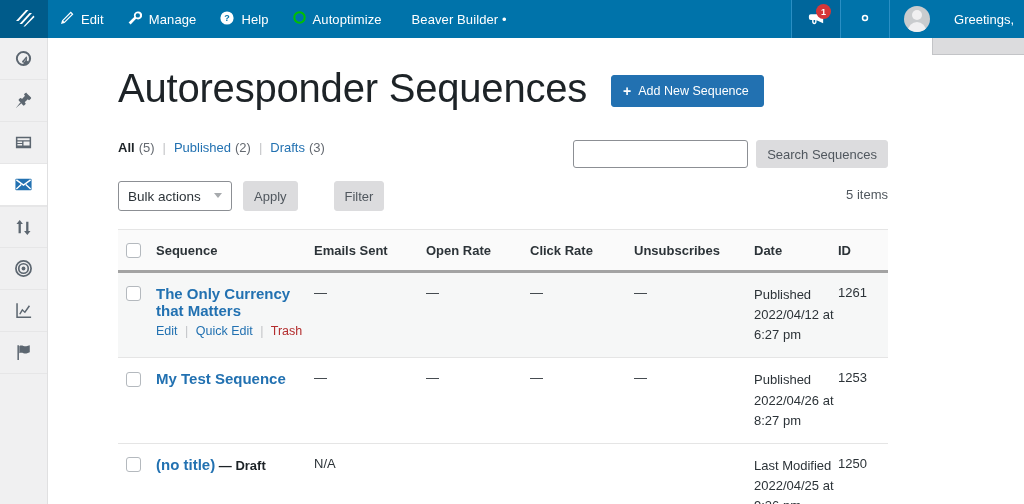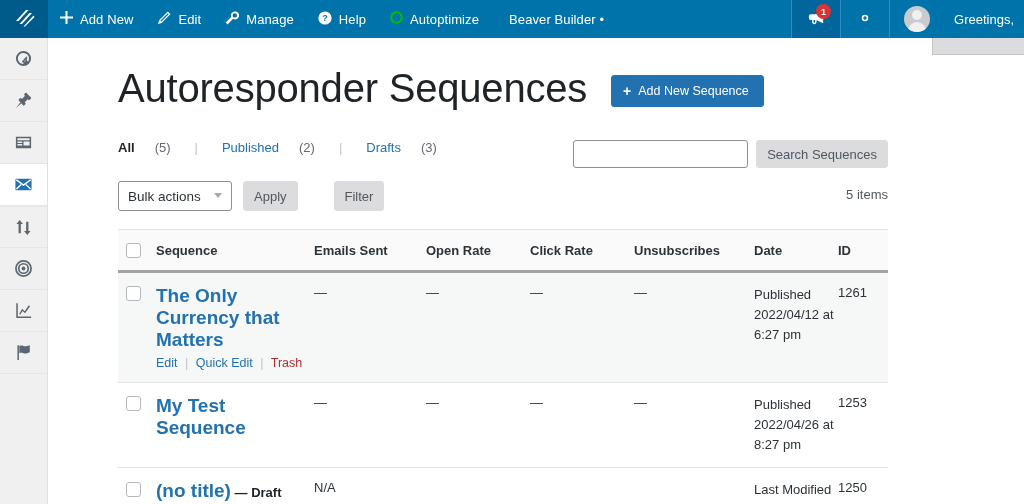--- a/index.html
+++ b/index.html
@@ -115,21 +115,21 @@
     font-size: 12.5px; padding: 8px 14px 8px 11px;
     display: inline-flex; align-items: center; gap: 7px;
     white-space: nowrap; margin-top: 6px;
   }
   .btn-primary .plus { font-size: 14px; line-height: 1; font-weight: bold; }
 
   
   .subsubsub {
     margin-top: 30px;
     font-size: 13px; color: #646970;
-    display: flex; align-items: center; gap: 16px;
+    display: flex; align-items: center; gap: 0px;
   }
   .subsubsub .lnk { color: #2271b1; }
   .subsubsub .lnk.cur { color: #1d2327; font-weight: bold; }
   .subsubsub .cnt { color: #646970; margin-left: 4px; }
   .subsubsub .bar { color: #c3c4c7; margin: 0 8px; }
 
   
   .search-box {
     position: absolute; right: 20px; top: 102px;
     display: flex; align-items: stretch;
@@ -205,21 +205,21 @@
     background: #fff; display: inline-block; vertical-align: middle;
   }
   table.wp-list tbody td {
     font-size: 13px; color: #2c3338;
     padding: 12px 0;
     border-bottom: 1px solid #e5e5e5;
     vertical-align: top;
   }
   tr.alt td { background: #f6f7f7; }
   .seq-title {
-    color: #2271b1; font-weight: bold; font-size: 19px;
+    color: #2271b1; font-weight: bold; font-size: 15px;
     display: inline-block;
   }
   .seq-suffix { color: #1d2327; font-weight: bold; }
   .row-actions {
     margin-top: 5px; font-size: 12.5px; color: #c3c4c7;
   }
   .row-actions a { color: #2271b1; }
   .row-actions a.trash { color: #b32d2e; }
   .row-actions .sep { color: #c3c4c7; margin: 0 4px; }
   .dash { color: #c3c4c7; }
@@ -244,28 +244,20 @@
       <svg width="22" height="22" viewBox="0 0 22 22">
         <g fill="#ffffff">
           <path d="M3 14 L13 3 L15.5 3 L5.5 14 Z"></path>
           <path d="M6.5 17 L16.5 6 L19 6 L9 17 Z"></path>
           <path d="M10.5 19.5 L20.5 8.5 L21.5 10 L12 19.5 Z"></path>
         </g>
       </svg>
     </span>
   </div>
 
-  <div class="ab-item">
-    <span>
-      <svg width="13" height="13" viewBox="0 0 13 13">
-          <path fill="#fff" d="M5.5 0h2v5.5H13v2H7.5V13h-2V7.5H0v-2h5.5z"></path>
-        </svg>
-    </span>
-    <span class="lbl">Add New</span>
-  </div>
 
   <div class="ab-item">
     <span>
       <svg width="14" height="14" viewBox="0 0 14 14">
           <path fill="#fff" d="M10.8 0.6 L13.4 3.2 L4.6 12 L1 13 L2 9.4 Z M10.8 2.3 L3.3 9.8 L4.2 10.7 L11.7 3.2 Z"></path>
         </svg>
     </span>
     <span class="lbl">Edit</span>
   </div>
 

